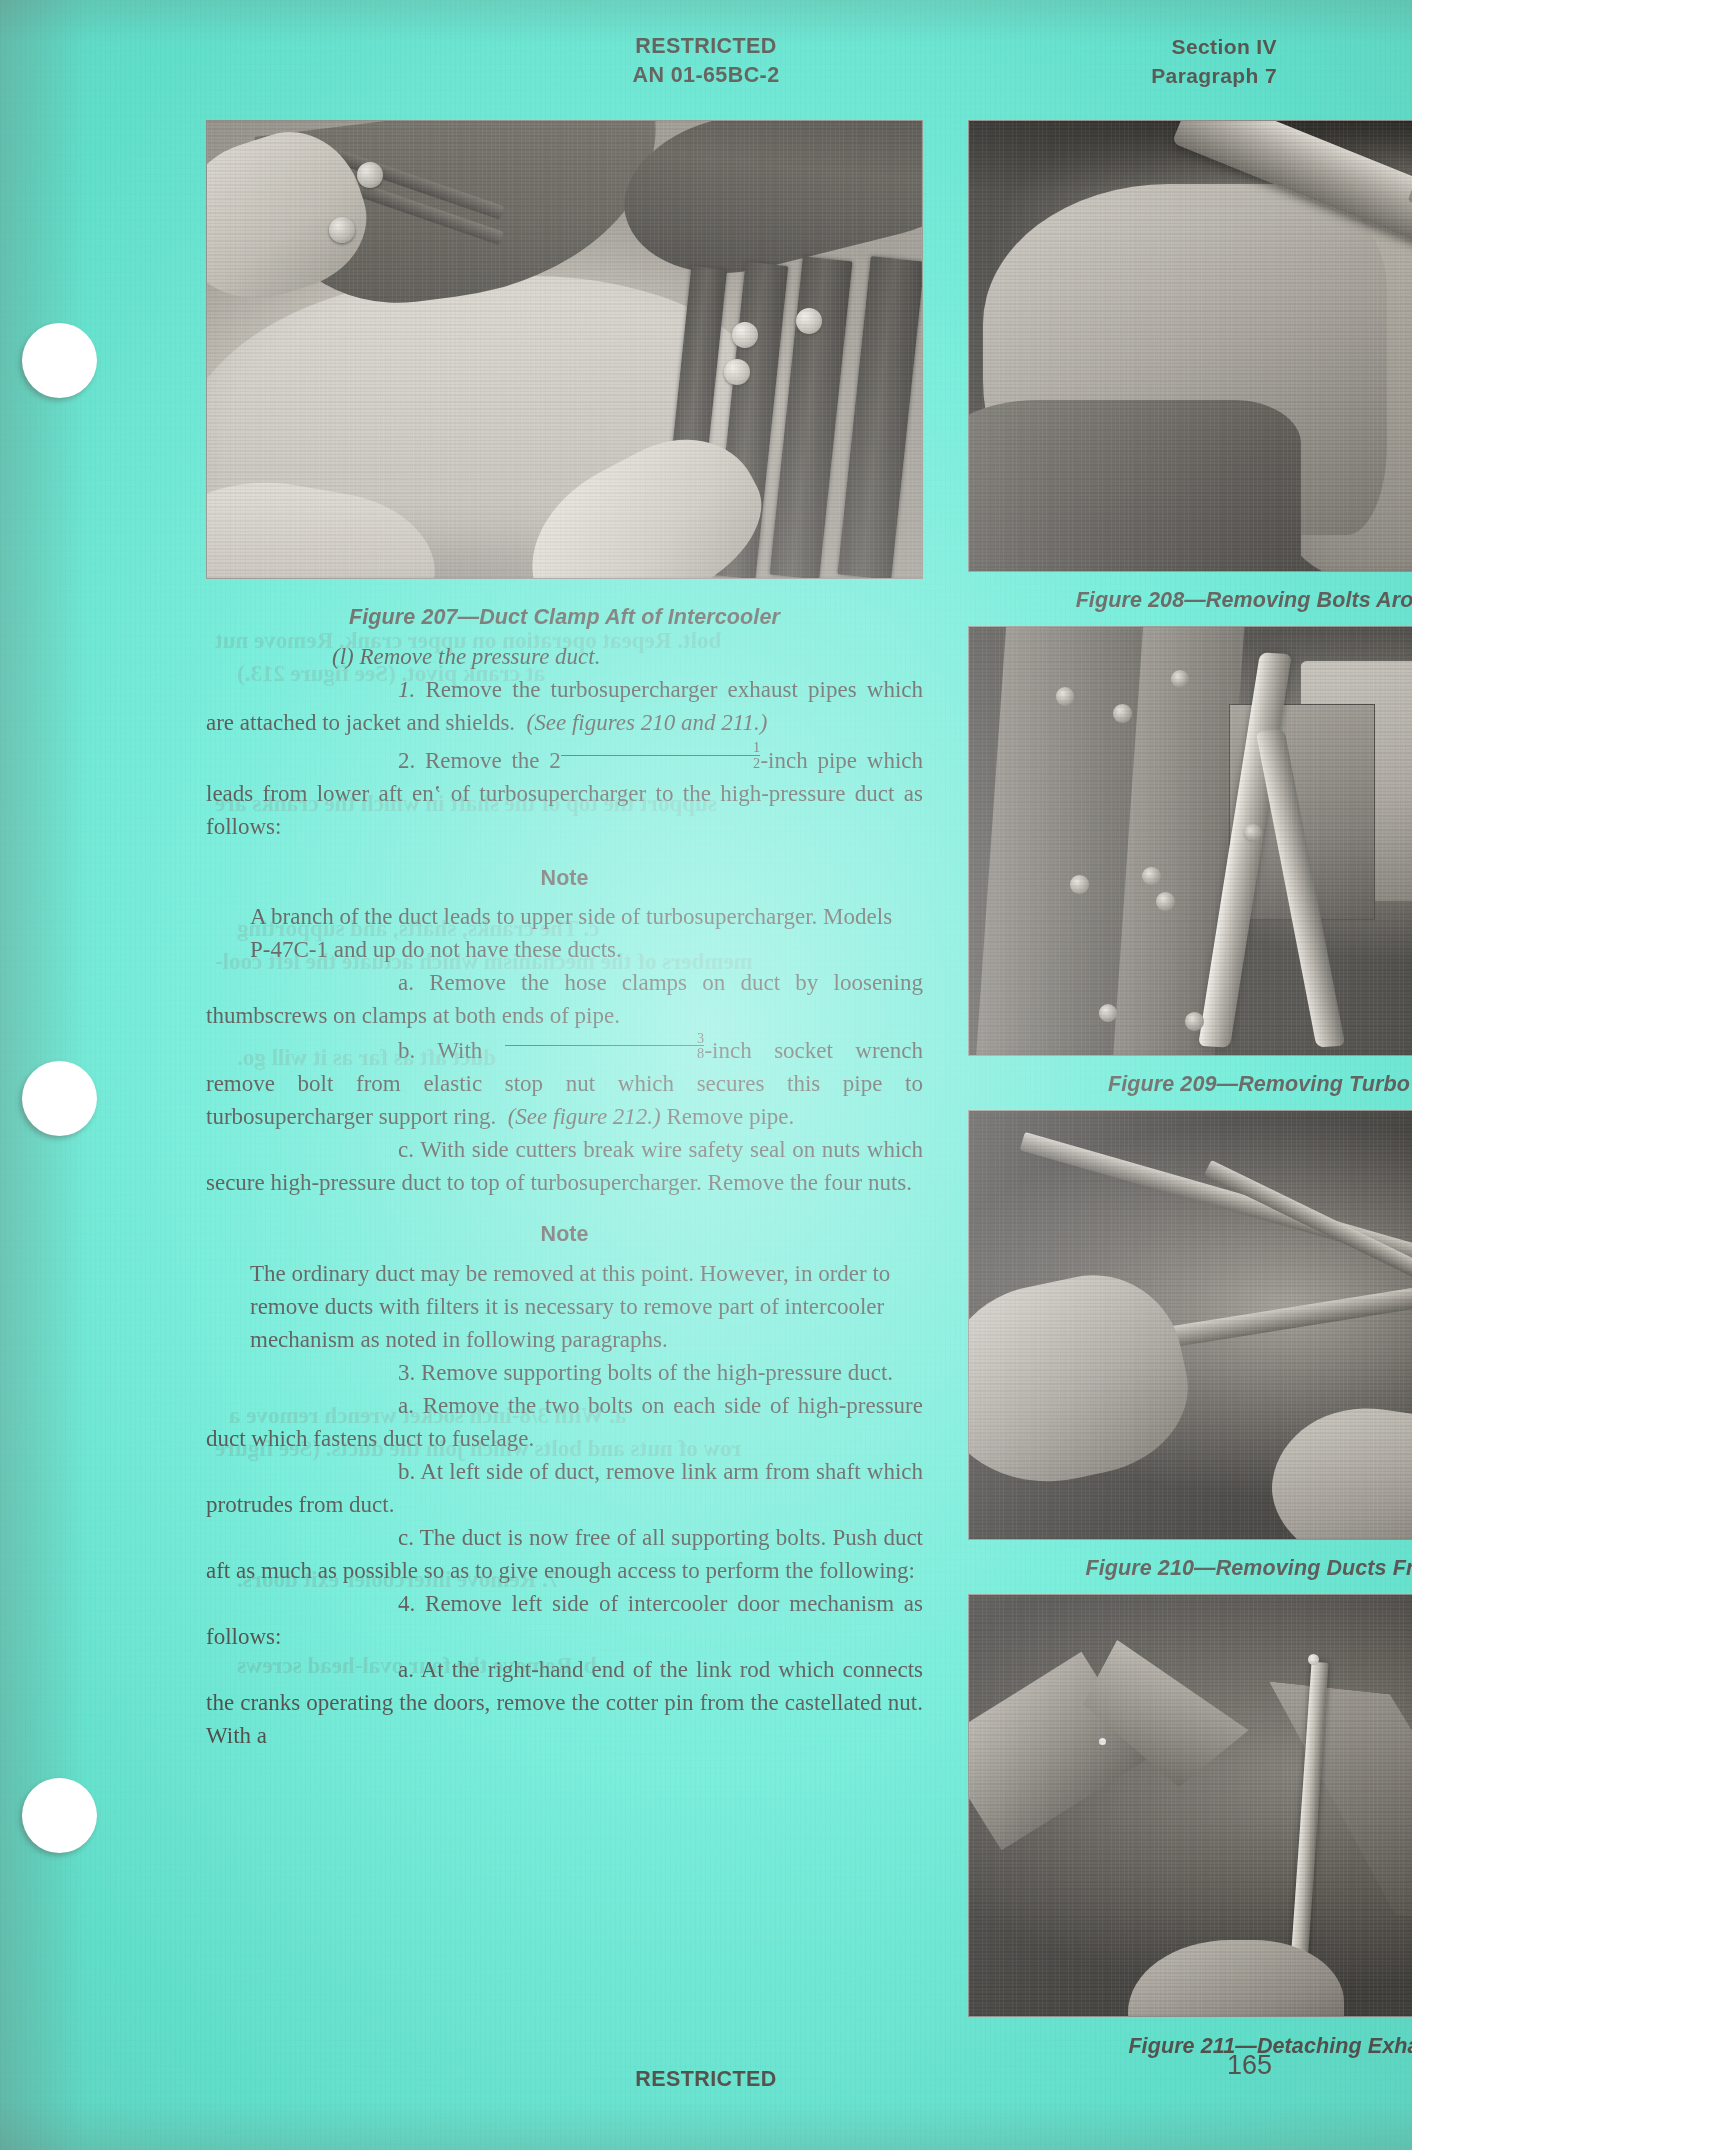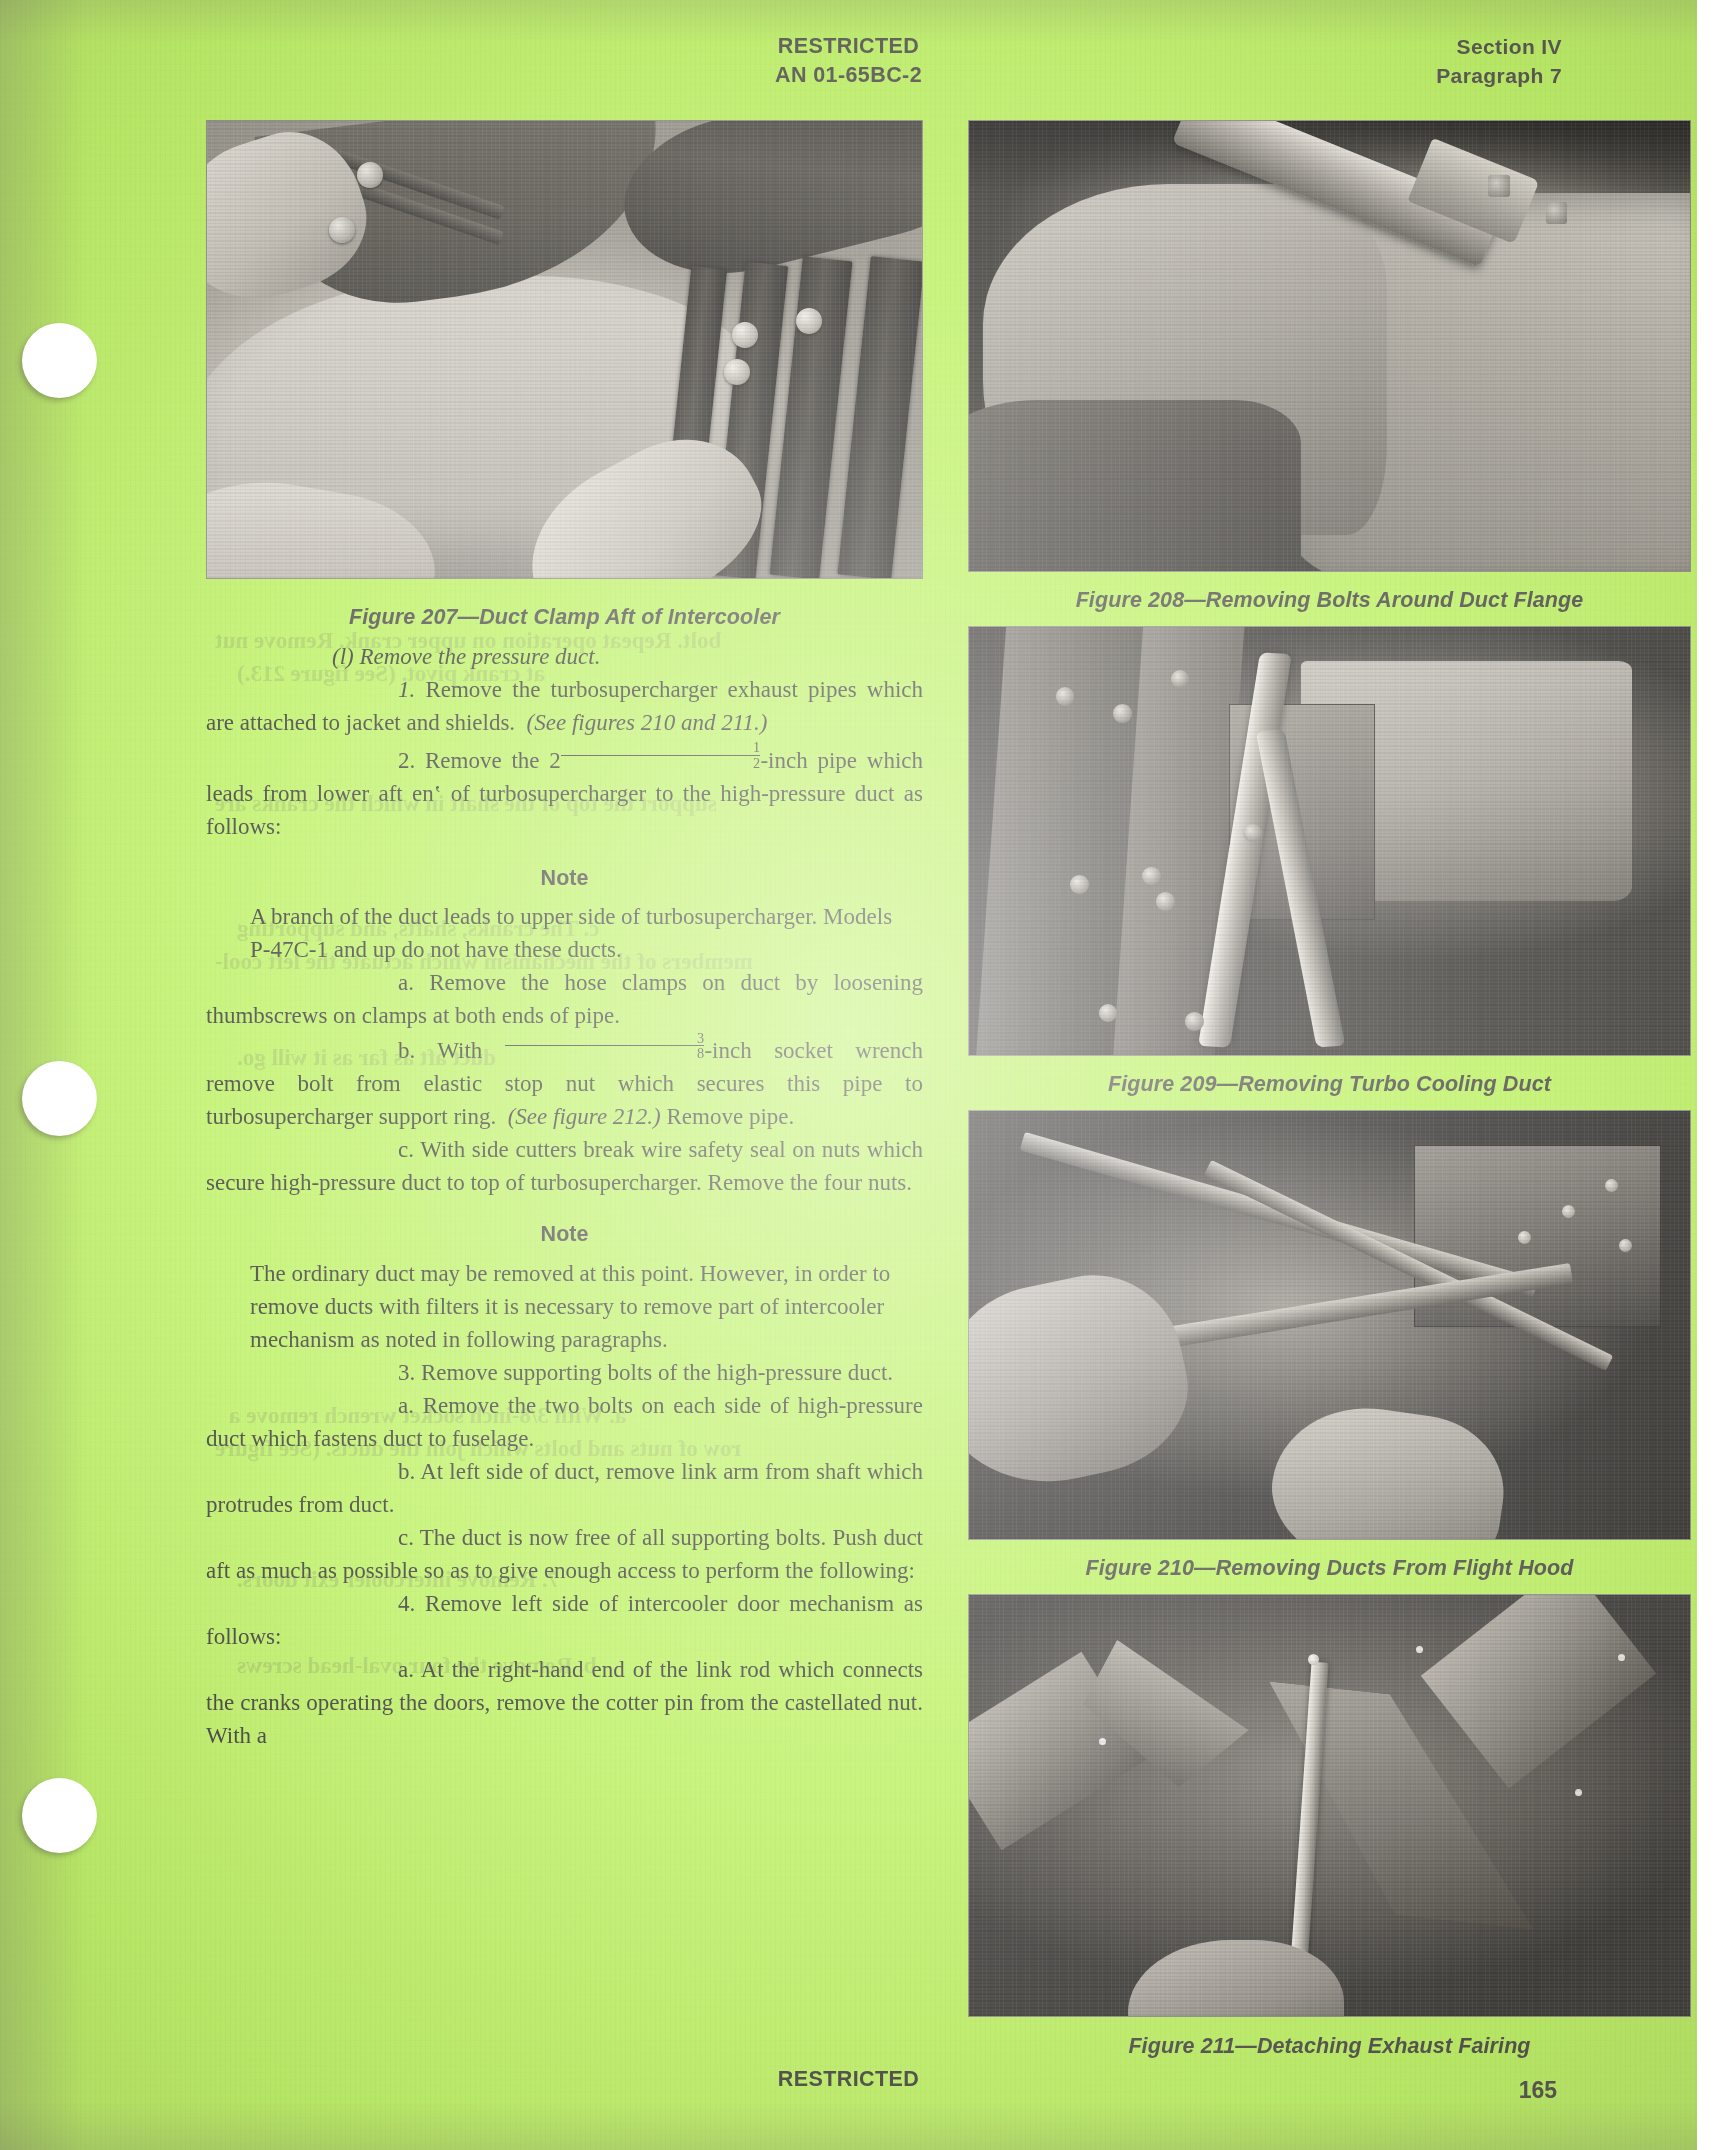--- a/index.html
+++ b/index.html
@@ -3,23 +3,23 @@
 <meta charset="utf-8">
 <style>
   html, body {
     margin: 0;
     padding: 0;
     background: #ffffff;
   }
 
   .page {
     position: relative;
-    width: 1697px;
+    width: 1412px;
     height: 2151px;
-    background: #bef264;
+    background: #5eead4;
     overflow: hidden;
     font-family: "Liberation Serif", serif;
   }
 
   
   .paper-grain {
     position: absolute;
     inset: 0;
     pointer-events: none;
     background:
@@ -103,24 +103,24 @@
     text-align: center;
     font-family: "Liberation Sans", sans-serif;
     font-weight: bold;
     font-size: 21.5px;
     color: #55534e;
     letter-spacing: 0.4px;
   }
   .footer-page {
     position: absolute;
     right: 140px;
-    bottom: 47px;
+    bottom: 70px;
     font-family: "Liberation Sans", sans-serif;
-    font-weight: bold;
-    font-size: 23px;
+    font-weight: normal;
+    font-size: 27px;
     color: #55534e;
   }
 
   
   .col-left {
     position: absolute;
     left: 206px;
     top: 120px;
     width: 717px;
   }

